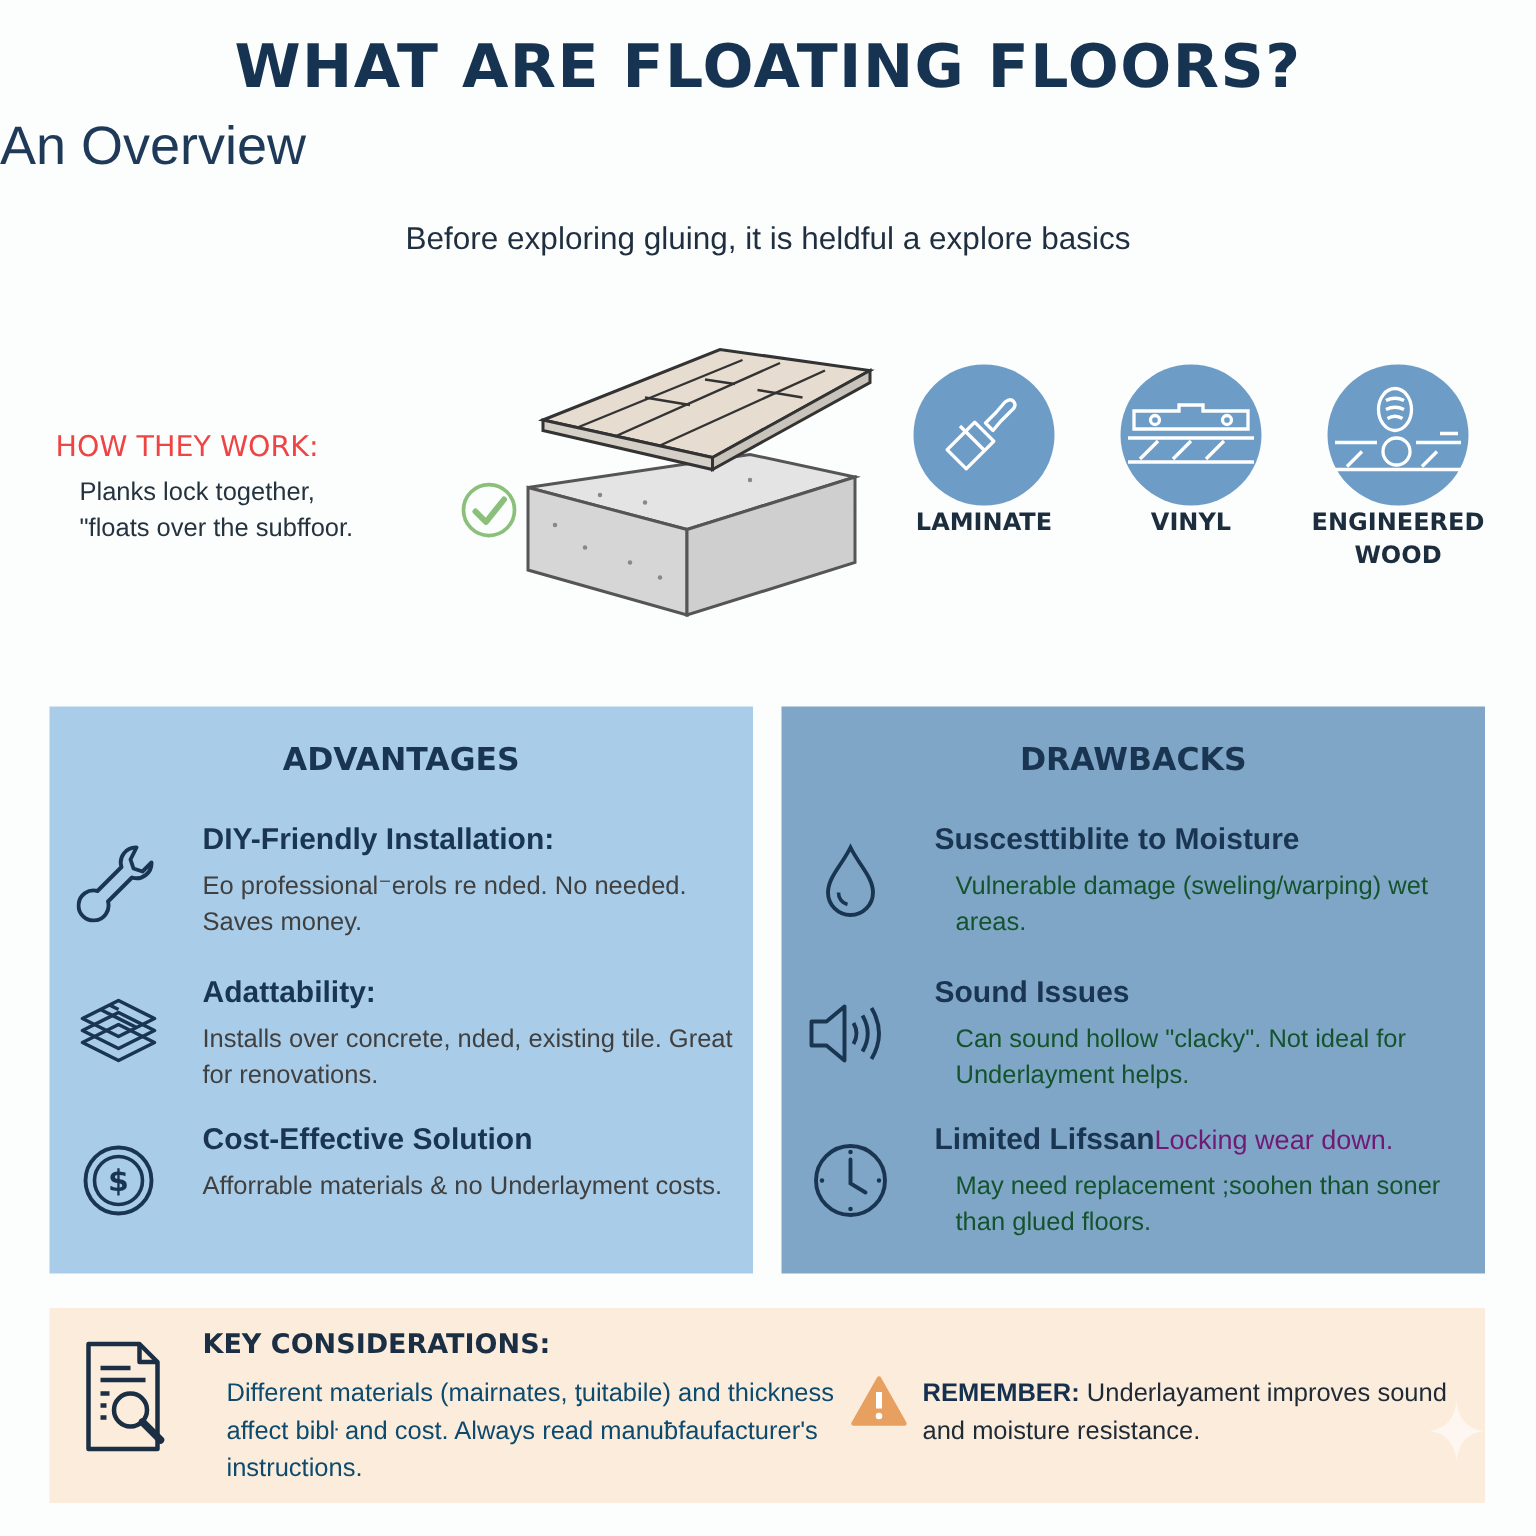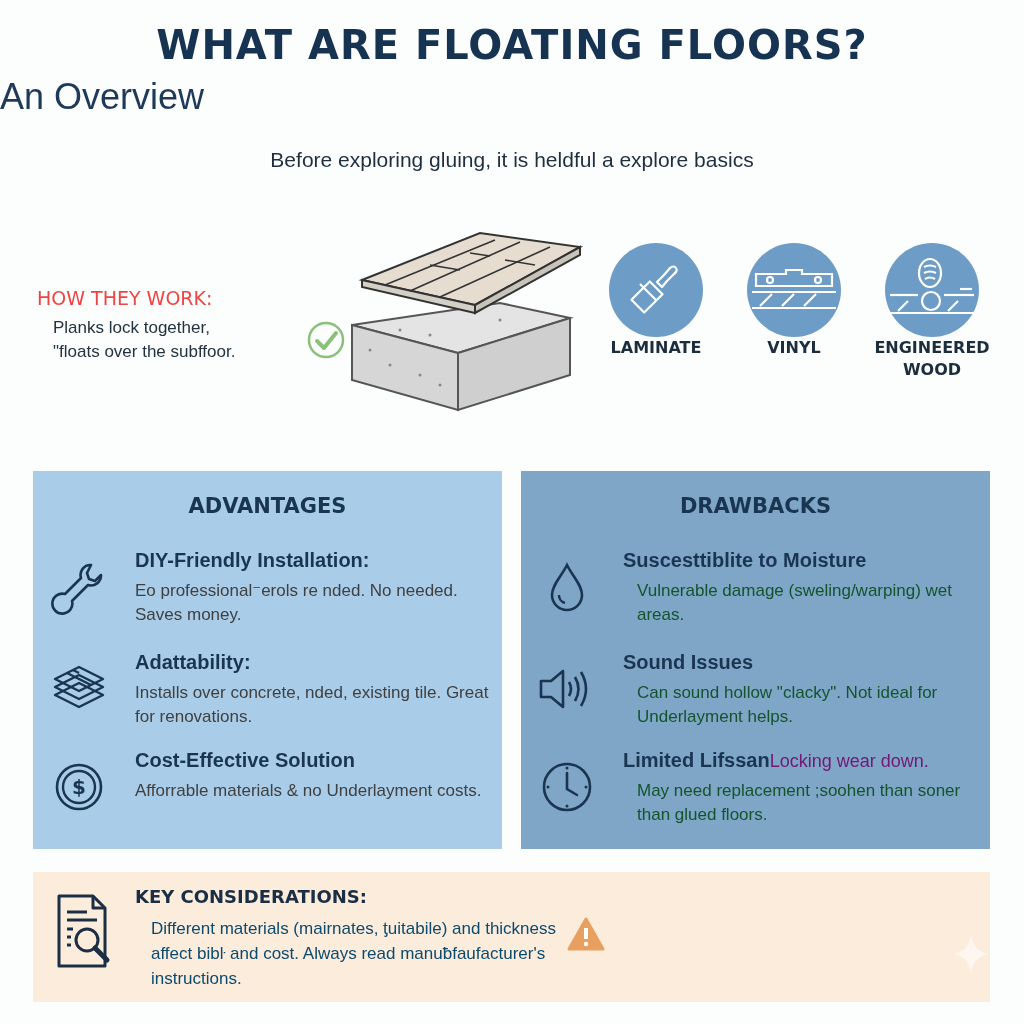--- a/index.html
+++ b/index.html
@@ -320,17 +320,20 @@
     </g>
   </svg>
   <div id="key-title" class="abs">KEY CONSIDERATIONS:</div>
   <div id="key-body" class="abs">Different materials (mairnates, ƫuitabile) and thickness affect bibŀ and cost. Always read manuƀfaufacturer's instructions.</div>
 
   <svg id="warn-icon" class="abs" width="40" height="36" viewBox="0 0 40 36">
     <path d="M20 3 L37 33 H3 Z" fill="#e8a060" stroke="#e8a060" stroke-width="3" stroke-linejoin="round"></path>
     <rect x="18" y="12" width="4" height="11" fill="#fff"></rect>
     <circle cx="20" cy="28" r="2.2" fill="#fff"></circle>
   </svg>
+  <div id="remember" class="abs">
+    <b>REMEMBER:</b><span> Underlayament improves sound and moisture resistance.</span>
+  </div>
 
   <svg id="sparkle" class="abs" width="36" height="40" viewBox="0 0 36 40">
     <path d="M18 0 Q20 18 36 20 Q20 22 18 40 Q16 22 0 20 Q16 18 18 0 Z" fill="#fff" opacity="0.6"></path>
   </svg>
 </div>
 
 </body></html>

